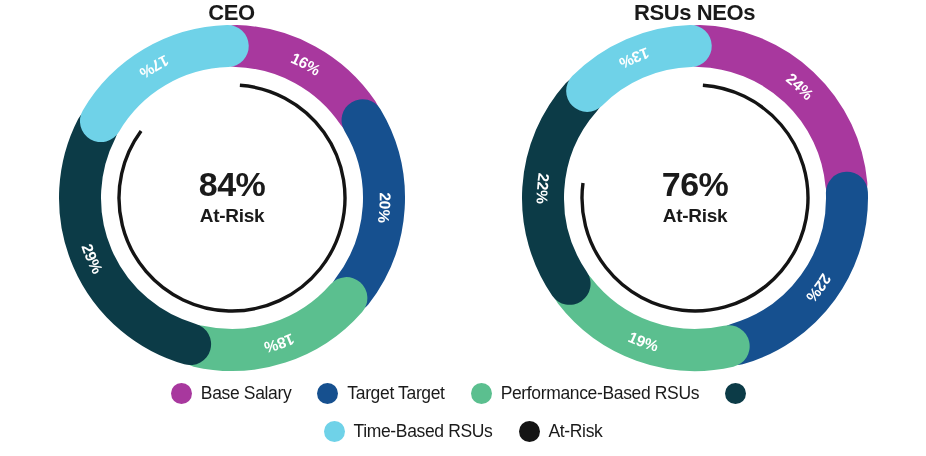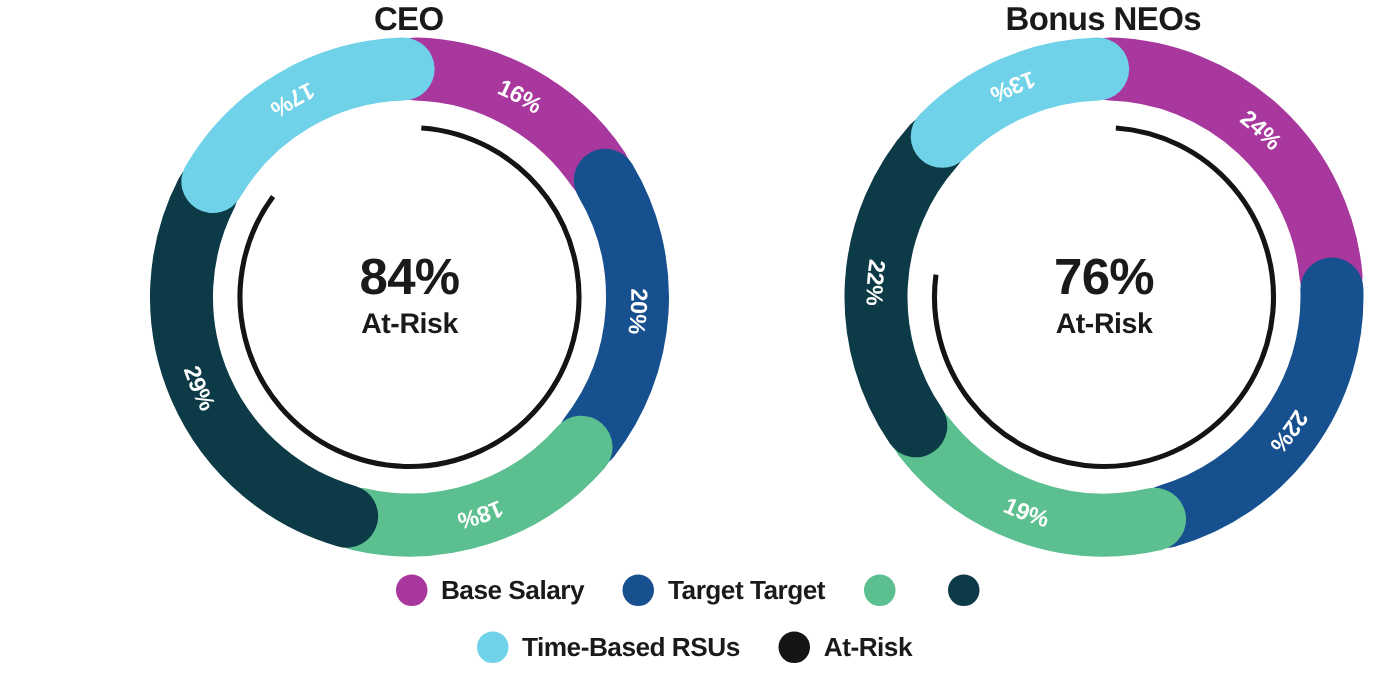--- a/index.html
+++ b/index.html
@@ -28,21 +28,20 @@
     top: 0;
     width: 926px;
     height: 374px;
     display: flex;
     flex-direction: row;
   }
   .chart-panel {
     position: relative;
     width: 463px;
     height: 374px;
-    margin-left: 41px;
   }
   .chart-title {
     position: absolute;
     top: 0px;
     left: 0;
     width: 463px;
     text-align: center;
     font-size: 22px;
     font-weight: bold;
     letter-spacing: -0.4px;
@@ -105,21 +104,21 @@
   }
   .legend-dot {
     width: 21px;
     height: 21px;
     border-radius: 50%;
     flex: 0 0 auto;
     margin-right: 9px;
   }
   .legend-label {
     font-size: 17.5px;
-    font-weight: bold;
+    font-weight: normal;
     color: #1a1a1a;
     letter-spacing: -0.35px;
     white-space: nowrap;
   }
 </style>
 </head>
 <body>
 
 <div id="root">
 
@@ -147,21 +146,21 @@
             <path d="M 58.90 99.08 A 152 152 0 0 1 185.76 24.06" fill="none" stroke="#6FD2E8" stroke-width="42" stroke-linecap="round"></path>
             <text class="seg-label" text-anchor="middle" dy="5.2"><textPath href="#tp-0-4" startOffset="50%" xlink:href="#tp-0-4">17%</textPath></text>
             <path d="M 197.88 63.28 A 113 113 0 1 1 99.05 108.94" fill="none" stroke="#141414" stroke-width="3.4" stroke-linecap="butt"></path>
             <text x="190" y="174" class="center-pct" text-anchor="middle">84%</text>
             <text x="190" y="200" class="center-sub" text-anchor="middle">At-Risk</text>
           </svg>
       </div>
     </div>
 
     <div class="chart-panel">
-      <div class="chart-title">Bonus NEOs</div>
+      <div class="chart-title">RSUs NEOs</div>
       <div class="donut-wrap">
         <svg class="donut-svg" id="donut-1" width="380" height="352" viewBox="0 0 380 352">
             <defs>
               <path id="tp-1-0" fill="none" d="M 199.61 23.30 A 153 153 0 0 1 341.79 156.82"></path>
               <path id="tp-1-1" fill="none" d="M 343.00 176.00 A 153 153 0 0 1 237.28 321.51"></path>
               <path id="tp-1-2" fill="none" d="M 72.11 273.53 A 153 153 0 0 0 218.67 326.29"></path>
               <path id="tp-1-3" fill="none" d="M 72.11 78.47 A 153 153 0 0 0 60.82 257.98"></path>
               <path id="tp-1-4" fill="none" d="M 180.39 23.30 A 153 153 0 0 0 85.26 64.47"></path>
             </defs>
             <path d="M 194.24 24.06 A 152 152 0 0 1 341.37 162.22" fill="none" stroke="#A8389E" stroke-width="42" stroke-linecap="round"></path>
@@ -188,20 +187,21 @@
         <div class="legend-item">
           <span class="legend-dot" style="background: rgb(168, 56, 158);"></span>
           <span class="legend-label">Base Salary</span>
         </div>
         <div class="legend-item">
           <span class="legend-dot" style="background: rgb(22, 80, 143);"></span>
           <span class="legend-label">Target Target</span>
         </div>
         <div class="legend-item">
           <span class="legend-dot" style="background: rgb(91, 191, 143);"></span>
+          <span class="legend-label">Performance-Based RSUs</span>
         </div>
         <div class="legend-item">
           <span class="legend-dot" style="background: rgb(12, 59, 71);"></span>
         </div>
       </div>
     <div class="legend-row" id="legend-row-1">
         <div class="legend-item">
           <span class="legend-dot" style="background: rgb(111, 210, 232);"></span>
           <span class="legend-label">Time-Based RSUs</span>
         </div>

